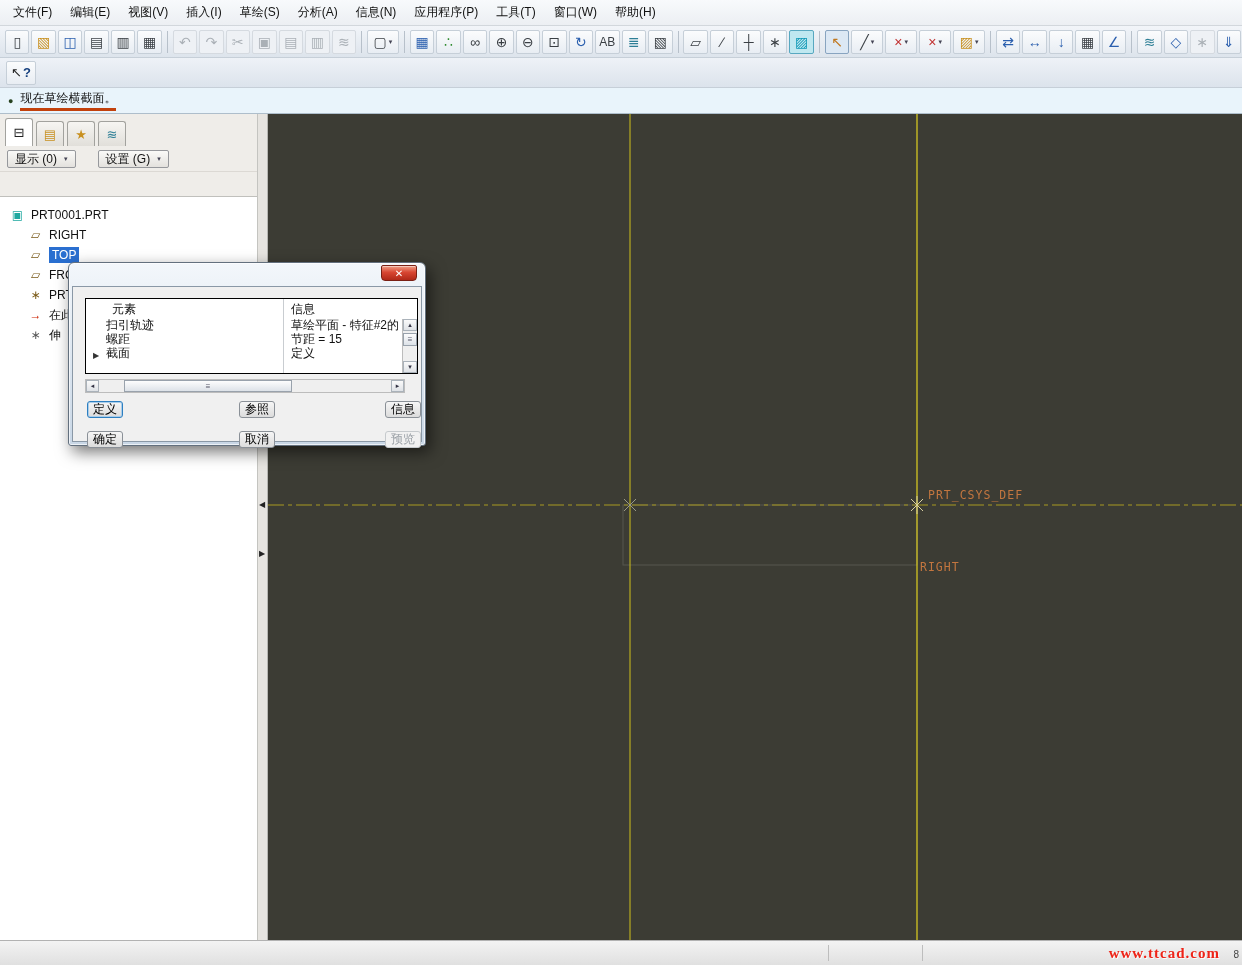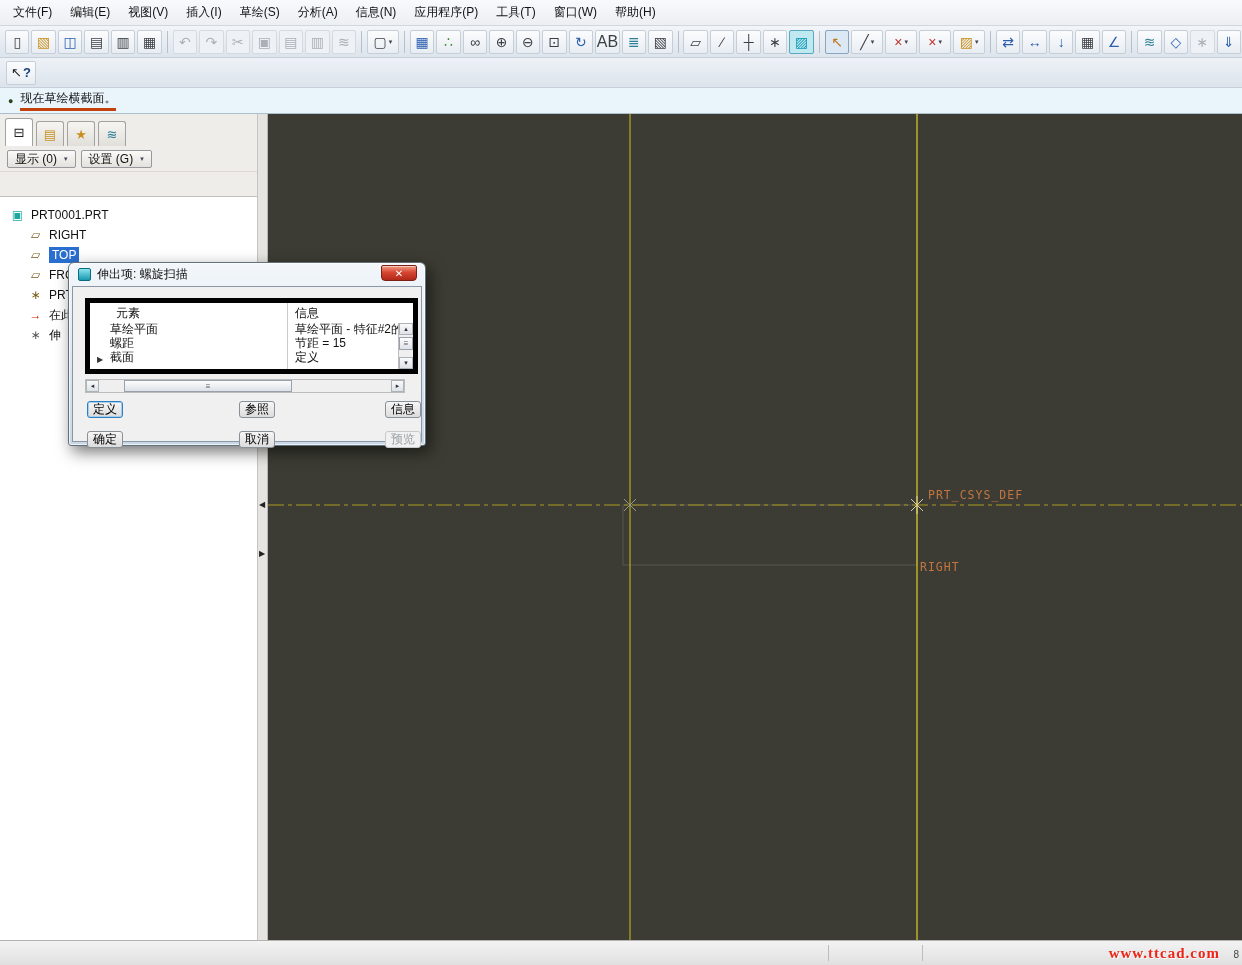--- a/index.html
+++ b/index.html
@@ -30,21 +30,21 @@
   
   .messagebar{position:absolute;top:88px;left:0;right:0;height:26px;background:#e9f4fb;border-bottom:1px solid #aebecb;display:flex;align-items:center;gap:7px;padding-left:8px}
   .msg-bullet{color:#27421f;font-size:9px}
   .msg-text{border-bottom:3px solid #c2410c;padding-bottom:1px}
 
   
   .leftpanel{position:absolute;left:0;top:114px;width:258px;bottom:25px;background:#efede9;border-right:1px solid #c4c4c0}
   .tabbar{position:absolute;left:0;top:0;right:0;height:32px;display:flex;align-items:flex-end;padding-left:5px;gap:3px}
   .ptab{width:28px;height:25px;border:1px solid #a2a29e;border-bottom:none;background:linear-gradient(#f6f5f2,#e1dfda);display:flex;align-items:center;justify-content:center;border-radius:3px 3px 0 0;font-size:13px;color:#4a4a46}
   .ptab.active{background:#fff;height:28px;color:#222}
-  .pdrops{position:absolute;left:0;top:32px;right:0;height:26px;display:flex;gap:5px;padding:4px 0 0 7px;border-bottom:1px solid #dcd9d4}
+  .pdrops{position:absolute;left:0;top:32px;right:0;height:26px;display:flex;gap:22px;padding:4px 0 0 7px;border-bottom:1px solid #dcd9d4}
   .pdrop{height:18px;padding:0 7px;border:1px solid #96989c;background:linear-gradient(#fafaf8,#e3e1dd);display:flex;align-items:center;gap:5px;border-radius:2px}
   .tree{position:absolute;left:0;right:0;top:82px;bottom:0;background:#fff;border-top:1px solid #c0c0bc;padding-top:8px}
   .titem{height:20px;display:flex;align-items:center;gap:6px;padding-left:10px}
   .titem.lvl1{padding-left:28px}
   .ticon{width:15px;text-align:center;font-size:12px}
   .ic-part{color:#1fa8a0}.ic-plane{color:#7a5a18}.ic-csys{color:#7a5a18}.ic-insert{color:#cc2200;font-weight:bold}.ic-feat{color:#555}
   .tlabel.sel{background:#2a6fd0;color:#fff;padding:1px 3px}
 
   
   .splitter{position:absolute;left:258px;top:114px;width:10px;bottom:25px;background:#e6e4e0;border-right:1px solid #b6b6b2}
@@ -61,21 +61,21 @@
   .sb-combo-arrow{position:absolute;right:1px;top:1px;bottom:1px;width:16px;background:linear-gradient(#f4f8fc,#d6e2ee);border-left:1px solid #aab6c2;display:flex;align-items:center;justify-content:center;font-size:7px;color:#334}
   .watermark{position:absolute;right:22px;bottom:3px;color:#ee2418;font-size:15px;font-weight:bold;font-family:"Liberation Serif","DejaVu Serif",serif;letter-spacing:1px;text-shadow:1px 1px 0 #fbfbfb;z-index:60}
   .sb-corner{position:absolute;right:3px;bottom:5px;font-size:10px;color:#444}
 
   
   .dialog{position:absolute;left:68px;top:262px;width:358px;height:184px;z-index:50;border-radius:6px 6px 3px 3px;background:linear-gradient(#f3f7fb,#c9d7e6);border:1px solid #63707e;box-shadow:4px 6px 16px rgba(0,0,0,.55),inset 0 0 0 1px rgba(255,255,255,.65)}
   .dlg-title{position:absolute;left:0;top:0;right:0;height:23px;display:flex;align-items:center;padding-left:9px;gap:6px}
   .dlg-icon{width:13px;height:13px;background:linear-gradient(#8ae4ec,#1898b0);border:1px solid #0a6a80;border-radius:2px}
   .dlg-close{position:absolute;top:2px;right:8px;width:36px;height:16px;background:linear-gradient(#f0a088,#d84632 45%,#b02818);border:1px solid #7a2014;border-radius:2px 2px 4px 4px;color:#fff;font-size:10px;display:flex;align-items:center;justify-content:center;box-shadow:inset 0 1px 0 rgba(255,255,255,.45)}
   .dlg-client{position:absolute;left:3px;right:3px;top:23px;bottom:3px;background:#f0f0f0;border:1px solid #8a98a6}
-  .dlg-table{position:absolute;left:12px;top:11px;width:333px;height:76px;background:#fff;border:5px solid #000000}
+  .dlg-table{position:absolute;left:12px;top:11px;width:333px;height:76px;background:#fff;border:1px solid #000000}
   .col-div{position:absolute;left:197px;top:0;bottom:0;width:1px;background:#c9cdd1}
   .dlg-hrow{display:flex;height:20px;align-items:center}
   .dlg-hrow .h1{width:197px;padding-left:26px}
   .dlg-hrow .h2{flex:1;padding-left:8px}
   .dlg-row{display:flex;height:14px;line-height:13px;position:relative}
   .dlg-row .r1{width:197px;padding-left:20px}
   .dlg-row .r2{flex:1;padding-left:8px;padding-right:0;white-space:nowrap;overflow:hidden}
   .exp{position:absolute;left:7px;top:2px;font-size:8px;color:#333}
   .vscroll{position:absolute;right:0;top:20px;bottom:0;width:15px;background:#efefef;border-left:1px solid #bcbcbc;display:flex;flex-direction:column;align-items:stretch}
   .vs-btn{height:12px;display:flex;align-items:center;justify-content:center;font-size:7px;color:#334;background:linear-gradient(#fafafa,#dfe2e6);border:1px solid #aab2ba}
@@ -170,21 +170,21 @@
   <div class="tbtn">
       <span class="g">⊖</span>
     </div>
   <div class="tbtn">
       <span class="g">⊡</span>
     </div>
   <div class="tbtn">
       <span class="g c-blue">↻</span>
     </div>
   <div class="tbtn">
-      <span class="g" style="font-size:16px">AB</span>
+      <span class="g" style="font-size:12px">AB</span>
     </div>
   <div class="tbtn">
       <span class="g c-teal">≣</span>
     </div>
   <div class="tbtn">
       <span class="g">▧</span>
     </div>
   <i class="tsep"></i>
   <div class="tbtn">
       <span class="g">▱</span>
@@ -340,34 +340,30 @@
 </div>
 
 <div class="statusbar">
   <div class="sb-div" style="left:828px"></div>
   <div class="sb-div" style="left:922px"></div>
   <div class="watermark">www.ttcad.com</div>
   <div class="sb-corner">8</div>
 </div>
 
 <div class="dialog">
-  <div class="dlg-title">
-    <span class="dlg-icon"></span>
-    <span>伸出项: 螺旋扫描</span>
-  </div>
   <div class="dlg-close">✕</div>
   <div class="dlg-client">
     <div class="dlg-table">
       <div class="col-div"></div>
       <div class="dlg-hrow">
         <span class="h1">元素</span>
         <span class="h2">信息</span>
       </div>
       <div class="dlg-row">
-        <span class="r1">草绘平面</span>
+        <span class="r1">扫引轨迹</span>
         <span class="r2">草绘平面 - 特征#2的</span>
       </div>
       <div class="dlg-row">
         <span class="r1">螺距</span>
         <span class="r2">节距 = 15</span>
       </div>
       <div class="dlg-row">
         <span class="exp">▶</span>
         <span class="r1">截面</span>
         <span class="r2">定义</span>

